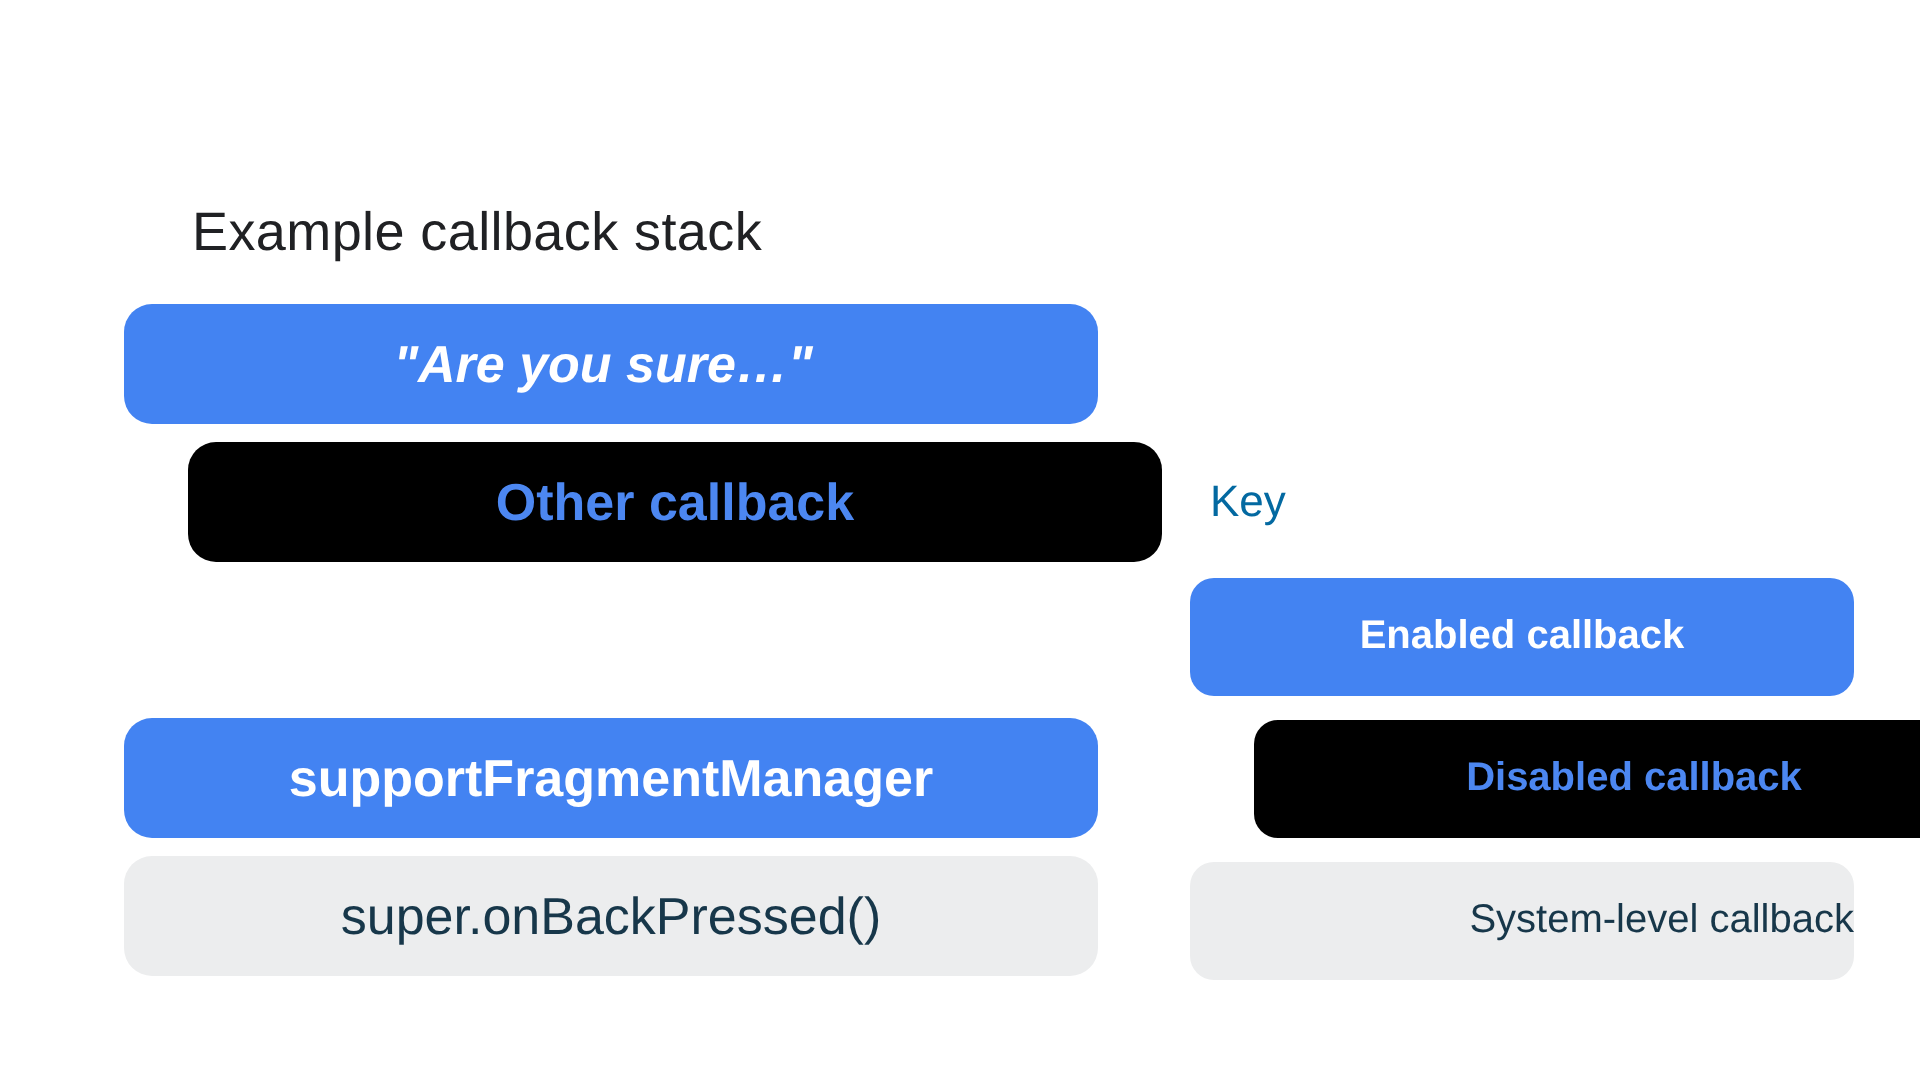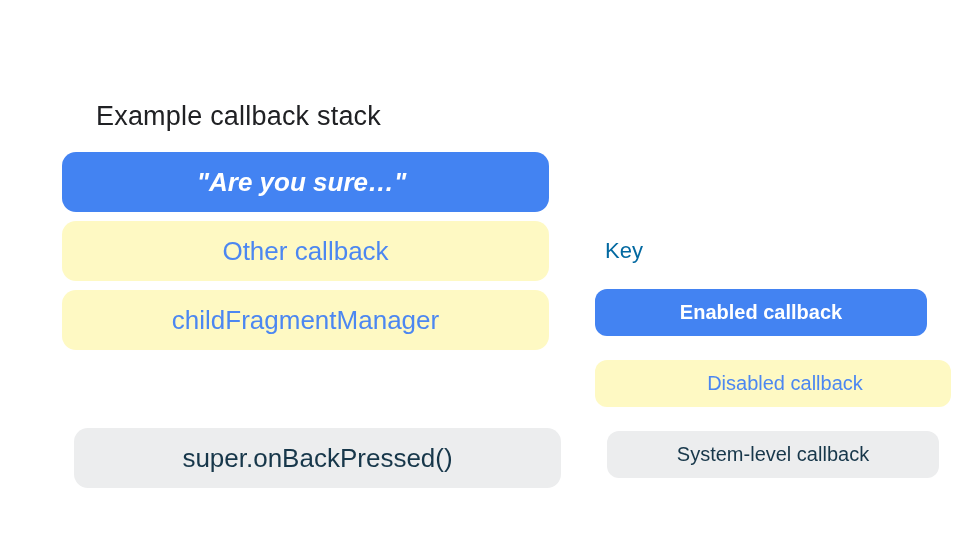--- a/index.html
+++ b/index.html
@@ -47,78 +47,78 @@
   .stack-box.b2 { top: 290px; }
   .stack-box.b3 { top: 359px; }
   .stack-box.b4 { top: 428px; }
 
   .enabled {
     background: #4383F2;
     color: #ffffff;
     font-weight: 700;
   }
   .disabled {
-    background: #fef9c3;
+    background: #000000;
     color: #4C87F1;
-    font-weight: 400;
+    font-weight: 700;
+    margin-left: 32px;
   }
   .system {
     background: #ECEDEE;
     color: #17374A;
     font-weight: 400;
-    margin-left: 12px;
   }
   .italic-part {
     font-style: italic;
     margin-right: 8px;
   }
   .key-title {
     position: absolute;
     left: 605px;
     top: 238px;
     font-size: 22px;
     font-weight: 500;
     color: #0369a1;
     white-space: nowrap;
   }
   .key-box {
     position: absolute;
     left: 595px;
     width: 332px;
-    height: 47px;
+    height: 59px;
     border-radius: 12px;
     display: flex;
     align-items: center;
     justify-content: center;
     font-size: 20px;
     white-space: nowrap;
   }
   .key-box.k0 { top: 289px; }
   .key-box.k1 { top: 360px; padding-left: 24px; }
-  .key-box.k2 { top: 431px; }
+  .key-box.k2 { top: 431px; justify-content: flex-end; }
 </style>
 </head>
 <body>
 
 <div class="stage">
 
   <div class="diagram-title">Example callback stack</div>
 
   <div class="stack-box b0 enabled">
     <span class="italic-part">"Are you sure…"</span>
   </div>
 
   <div class="stack-box b1 disabled">
     <span>Other callback</span>
   </div>
 
-  <div class="stack-box b2 disabled">
-    <span>childFragmentManager</span>
+
+  <div class="stack-box b3 enabled">
+    <span>supportFragmentManager</span>
   </div>
-
 
   <div class="stack-box b4 system">
     <span>super.onBackPressed()</span>
   </div>
 
   <div class="key-title">Key</div>
 
   <div class="key-box k0 enabled">
     <span>Enabled callback</span>
   </div>

